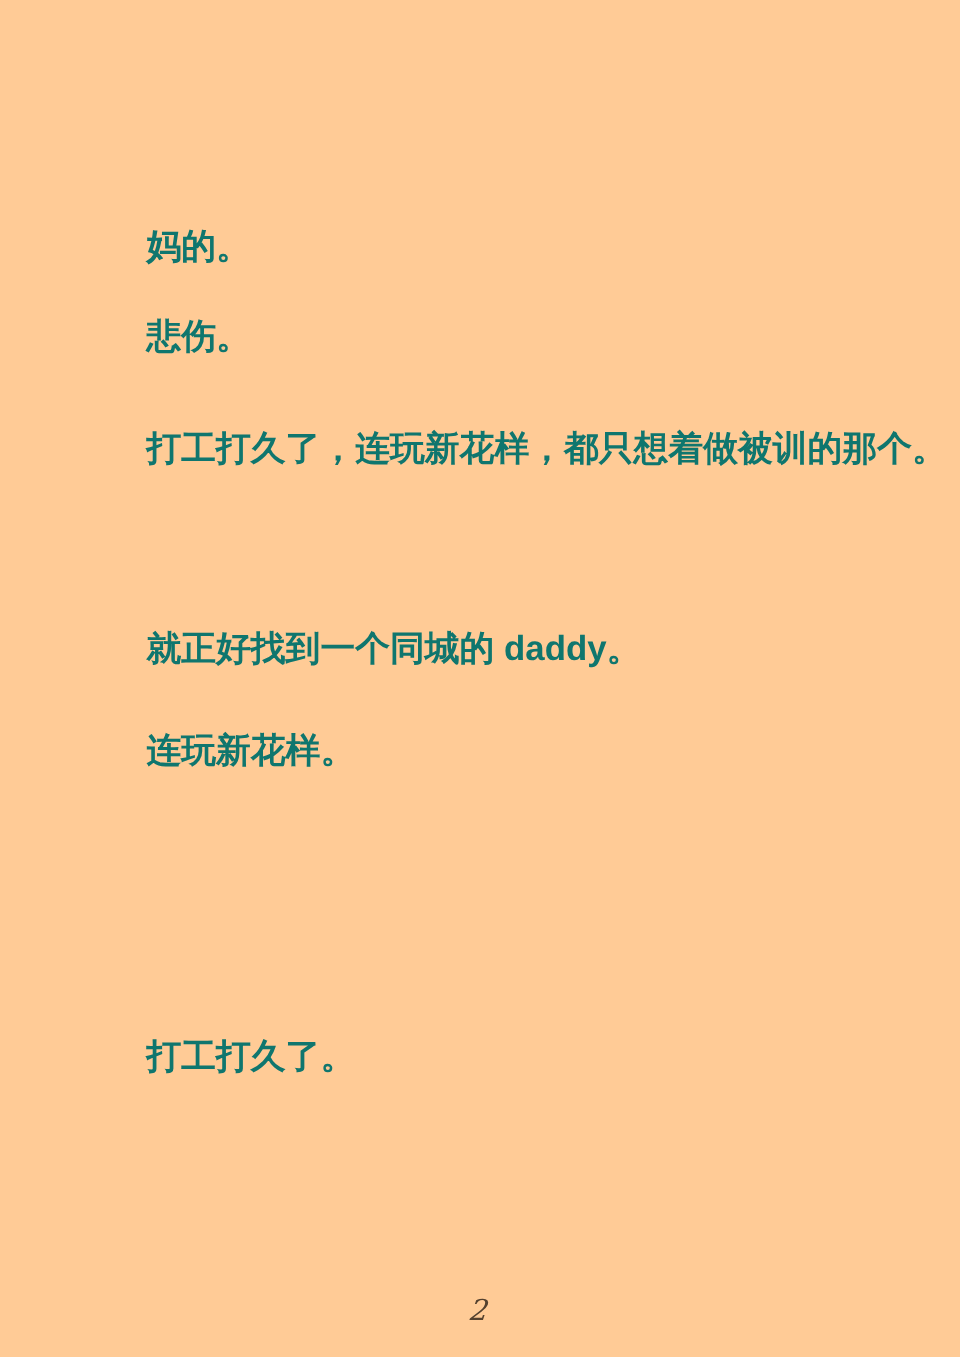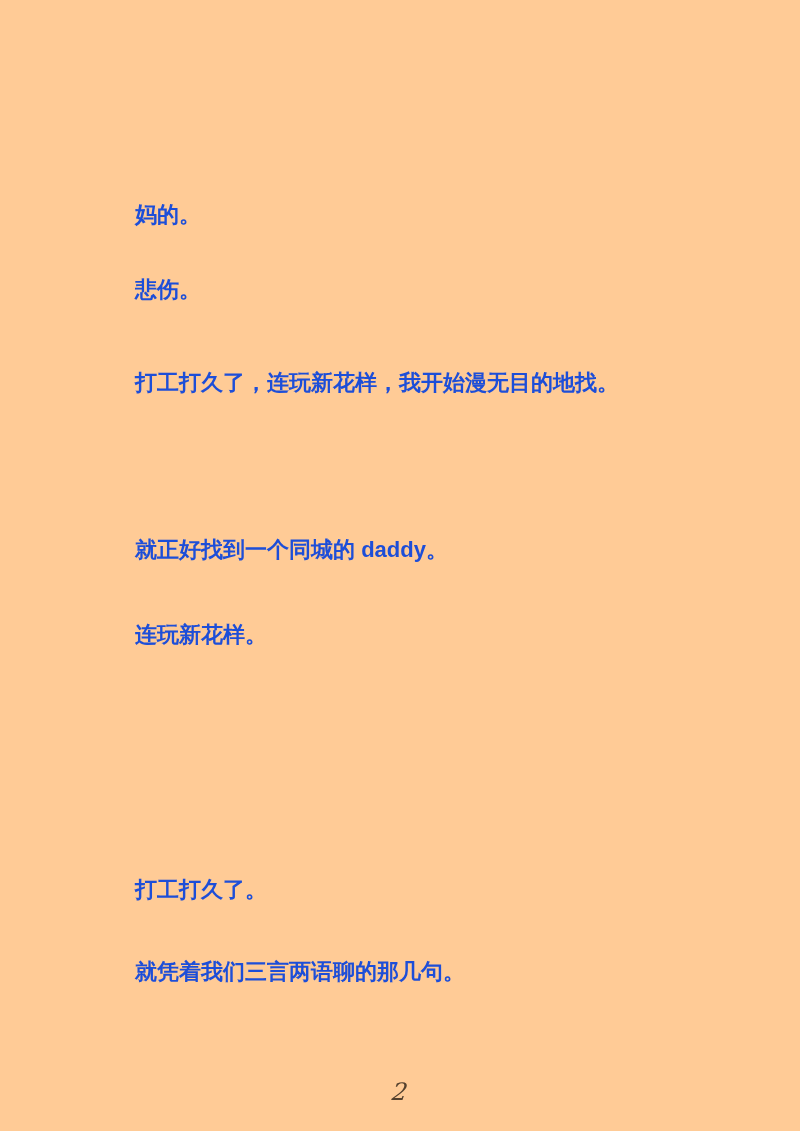--- a/index.html
+++ b/index.html
@@ -14,25 +14,25 @@
     font-family: "Liberation Sans", sans-serif;
   }
   .page {
     position: relative;
     width: 800px;
     height: 1131px;
   }
   .line {
     position: absolute;
     left: 118px;
-    margin: 17px;
-    font-size: 22px;
+    margin: 4px;
+    font-size: 29px;
     line-height: 1.18;
     font-weight: 700;
-    color: #1d4ed8;
+    color: #0f766e;
     letter-spacing: 0px;
     white-space: nowrap;
   }
   .line .latin {
     font-weight: 700;
   }
   .line-1 { top: 185px; }
   .line-2 { top: 260px; }
   .line-3 { top: 353px; }
   .line-4 { top: 520px; }
@@ -57,28 +57,27 @@
 </style>
 </head>
 <body>
 
 <div class="page">
 
   <p class="line line-1">妈的。</p>
 
   <p class="line line-2">悲伤。</p>
 
-  <p class="line line-3">打工打久了，连玩新花样，我开始漫无目的地找。</p>
+  <p class="line line-3">打工打久了，连玩新花样，都只想着做被训的那个。</p>
 
   <p class="line line-4">
     <span>就正好找到一个同城的 </span><span class="latin">daddy</span><span>。</span>
   </p>
 
   <p class="line line-5">连玩新花样。</p>
 
 
   <p class="line line-7">打工打久了。</p>
 
-  <p class="line line-8">就凭着我们三言两语聊的那几句。</p>
 
   <p class="page-number">2</p>
 
 </div>
 
 </body></html>

